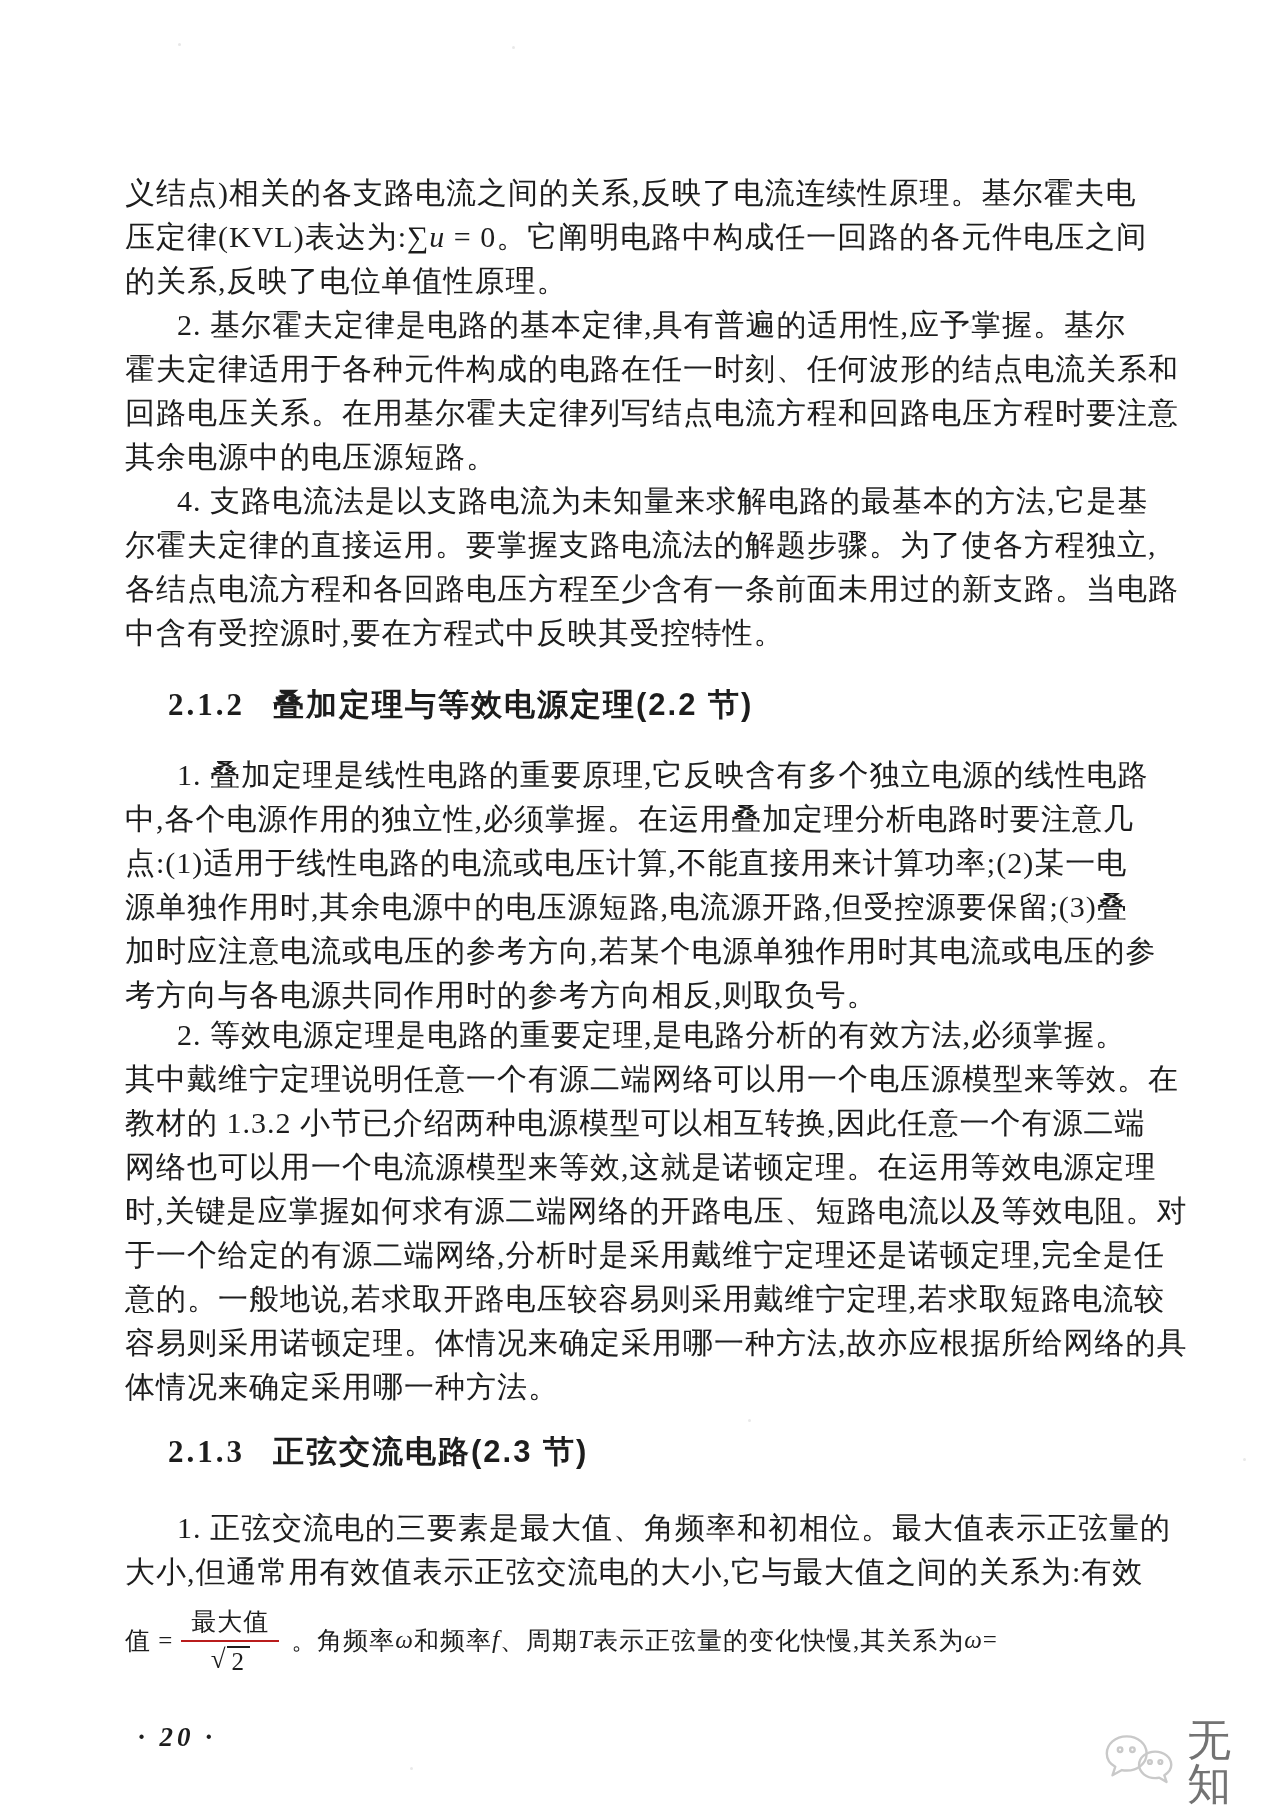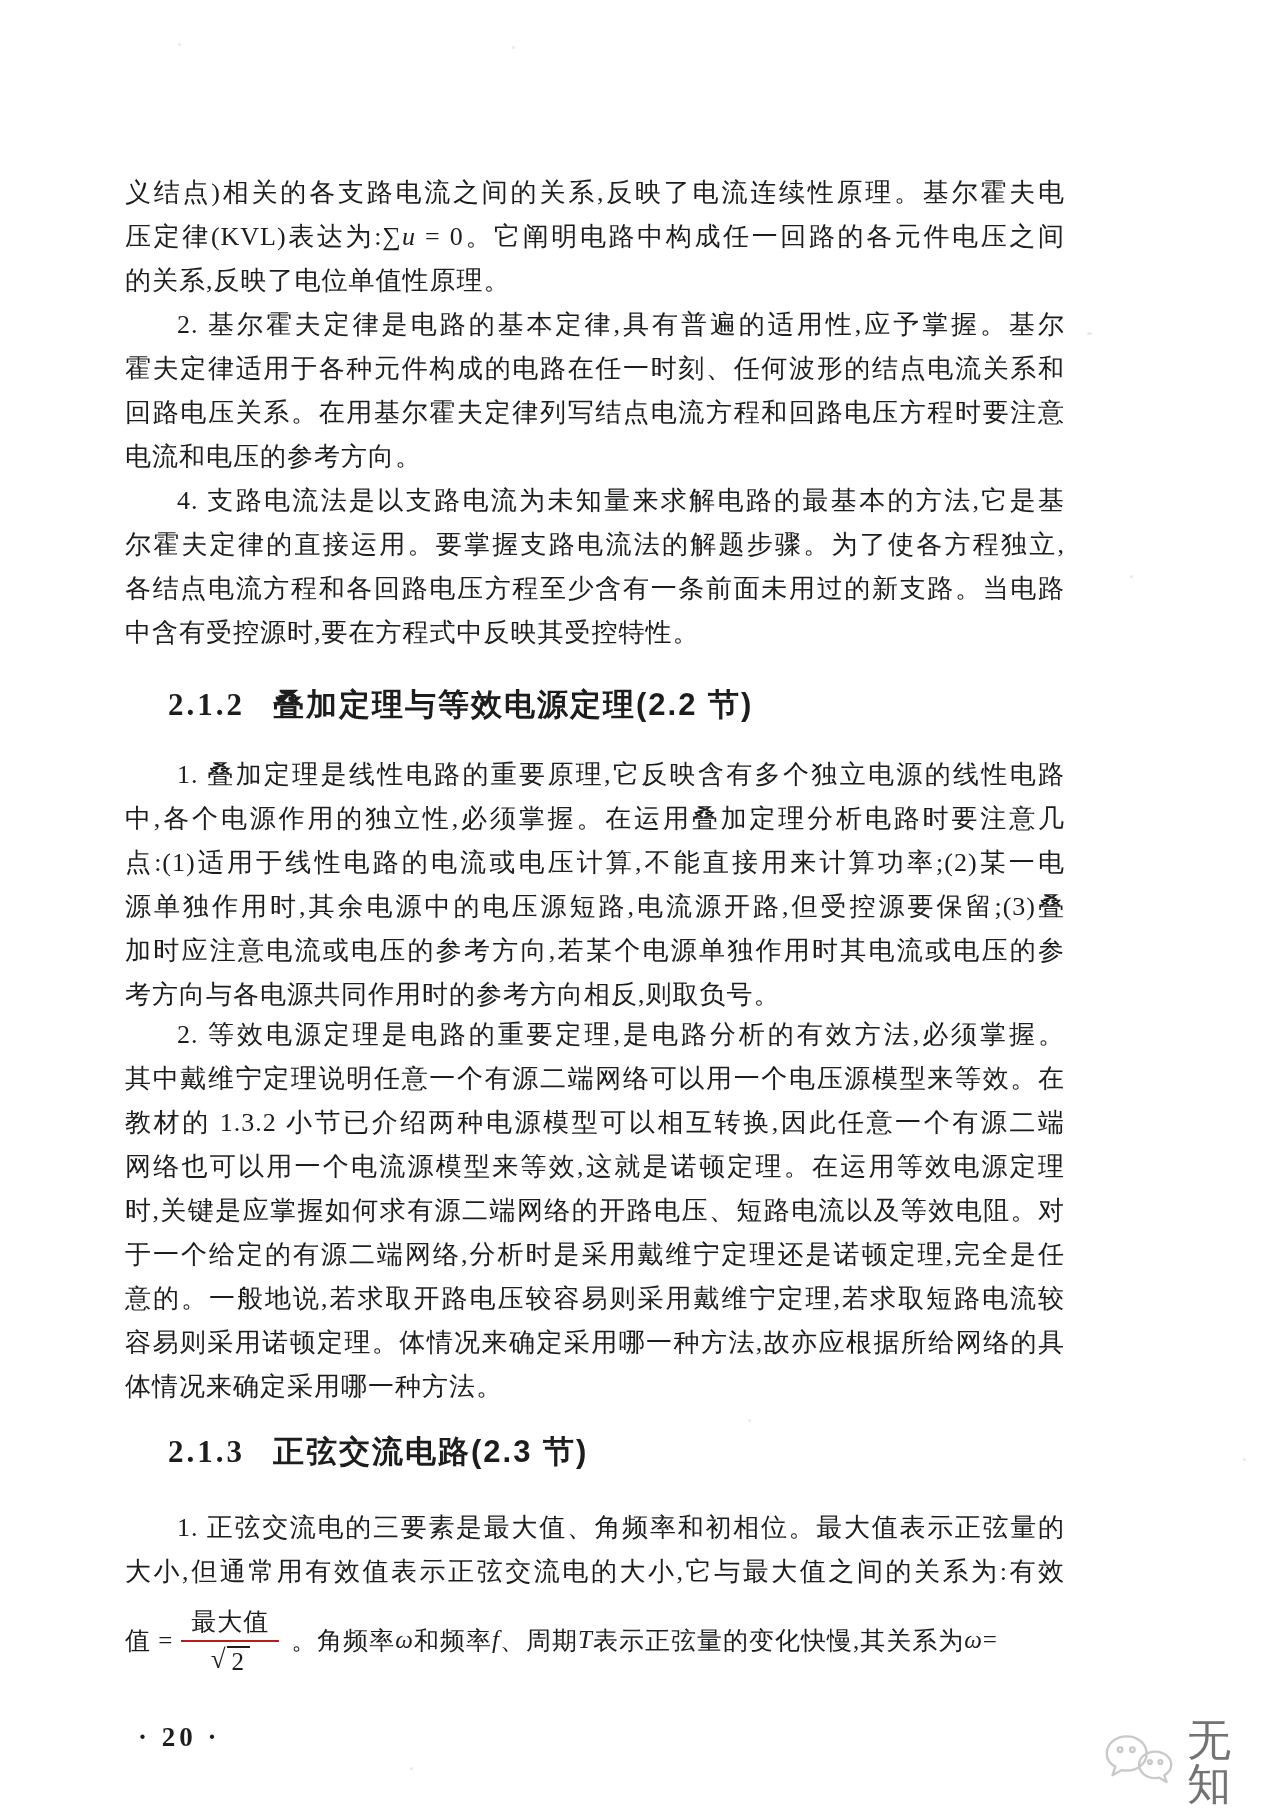--- a/index.html
+++ b/index.html
@@ -6,21 +6,21 @@
   body{
     width:1280px;height:1812px;
     background:#ffffff;
     position:relative;
     font-family:"Liberation Serif","DejaVu Serif",serif;
     color:#1d1d1d;
     overflow:hidden;
   }
   .block{position:absolute;left:125px;width:940px;}
   .line{
-    font-size:26px;
+    font-size:30px;
     line-height:44px;
     height:44px;
     letter-spacing:1px;
     text-align:justify;
     text-align-last:justify;
     white-space:nowrap;
     overflow:visible;
   }
   .line.short{text-align-last:left;}
   .line.indent{text-indent:52px;}
@@ -46,21 +46,21 @@
   .frac{
     display:inline-flex;flex-direction:column;align-items:center;
     margin:0 12px 0 8px;line-height:1.15;
   }
   .frac .fnum{padding:2px 10px 4px;border-bottom:2px solid #b91c1c;}
   .frac .fden{display:inline-flex;align-items:flex-start;padding-top:4px;}
   .frac .rad{font-size:27px;line-height:1;}
   .frac .radicand{border-top:2px solid #1d1d1d;padding:1px 5px 0;line-height:1;}
   .footer{
     position:absolute;left:138px;top:1722px;
-    font-size:27px;font-weight:bold;
+    font-size:27px;font-weight:bold;font-style:italic;
     letter-spacing:4px;
   }
   .watermark{
     position:absolute;left:1103px;top:1718px;
     display:flex;align-items:center;gap:12px;
   }
   .watermark .wm-text{
     font-family:"Liberation Sans","DejaVu Sans",sans-serif;
     font-size:44px;color:#737373;letter-spacing:5px;line-height:1;
   }
@@ -69,21 +69,21 @@
 </head>
 <body>
 
 <div class="block" style="top:171px">
   <div class="line">义结点)相关的各支路电流之间的关系,反映了电流连续性原理。基尔霍夫电</div>
   <div class="line"><span>压定律(KVL)表达为:∑</span><span class="var">u</span><span> = 0。它阐明电路中构成任一回路的各元件电压之间</span></div>
   <div class="line short">的关系,反映了电位单值性原理。</div>
   <div class="line indent">2. 基尔霍夫定律是电路的基本定律,具有普遍的适用性,应予掌握。基尔</div>
   <div class="line">霍夫定律适用于各种元件构成的电路在任一时刻、任何波形的结点电流关系和</div>
   <div class="line">回路电压关系。在用基尔霍夫定律列写结点电流方程和回路电压方程时要注意</div>
-  <div class="line short">电流和电压的参考方向。</div>
+  <div class="line short">其余电源中的电压源短路。</div>
   <div class="line indent">4. 支路电流法是以支路电流为未知量来求解电路的最基本的方法,它是基</div>
   <div class="line">尔霍夫定律的直接运用。要掌握支路电流法的解题步骤。为了使各方程独立,</div>
   <div class="line">各结点电流方程和各回路电压方程至少含有一条前面未用过的新支路。当电路</div>
   <div class="line short">中含有受控源时,要在方程式中反映其受控特性。</div>
 </div>
 
 <div class="heading" style="top:685px">
   <span class="num">2.1.2</span>
   <span class="title">叠加定理与等效电源定理(2.2 节)</span>
 </div>

